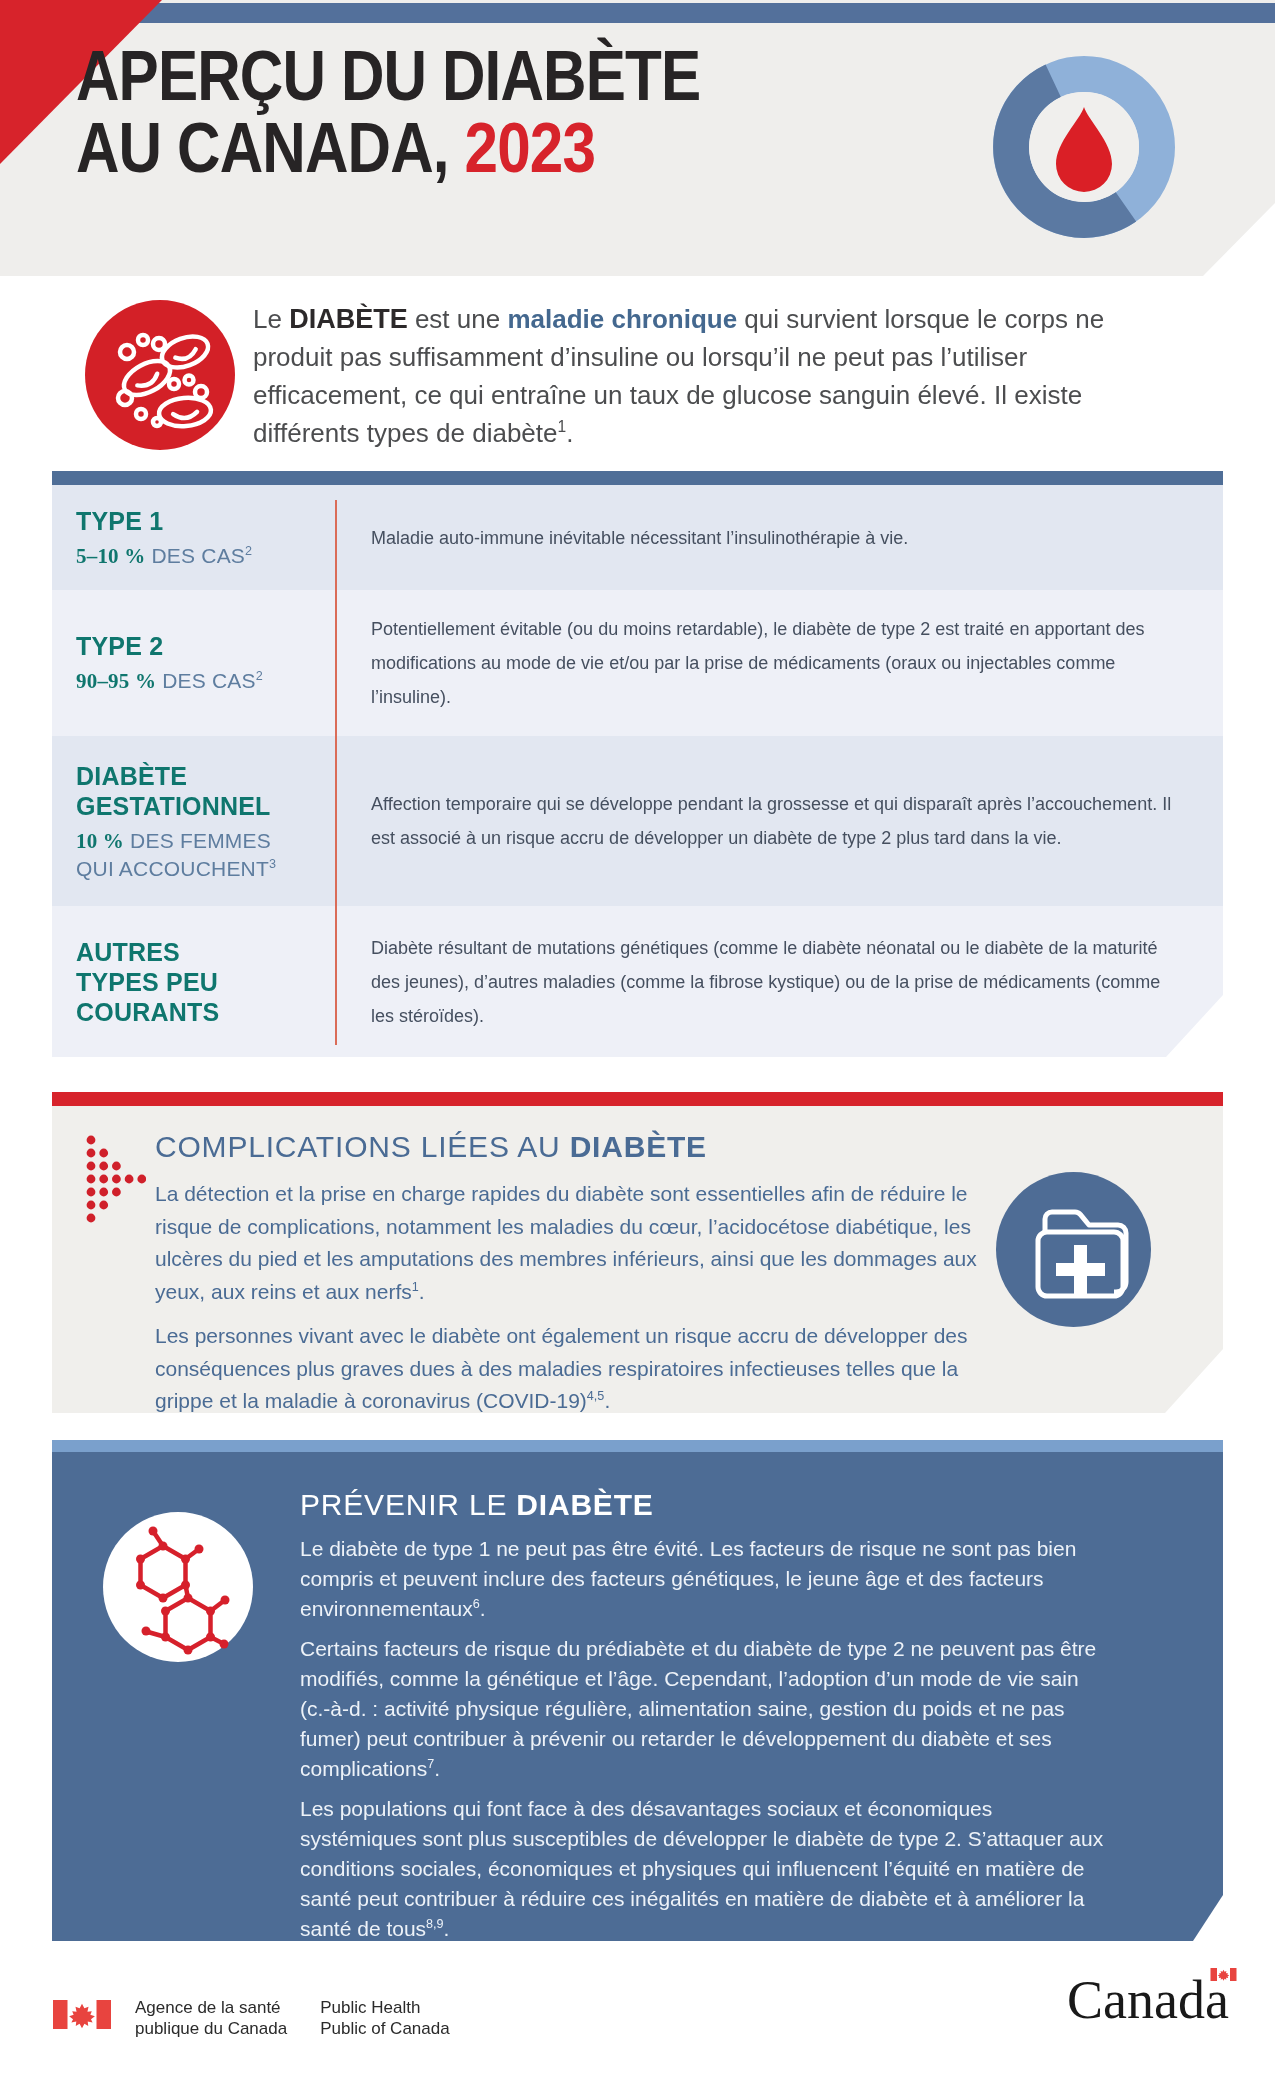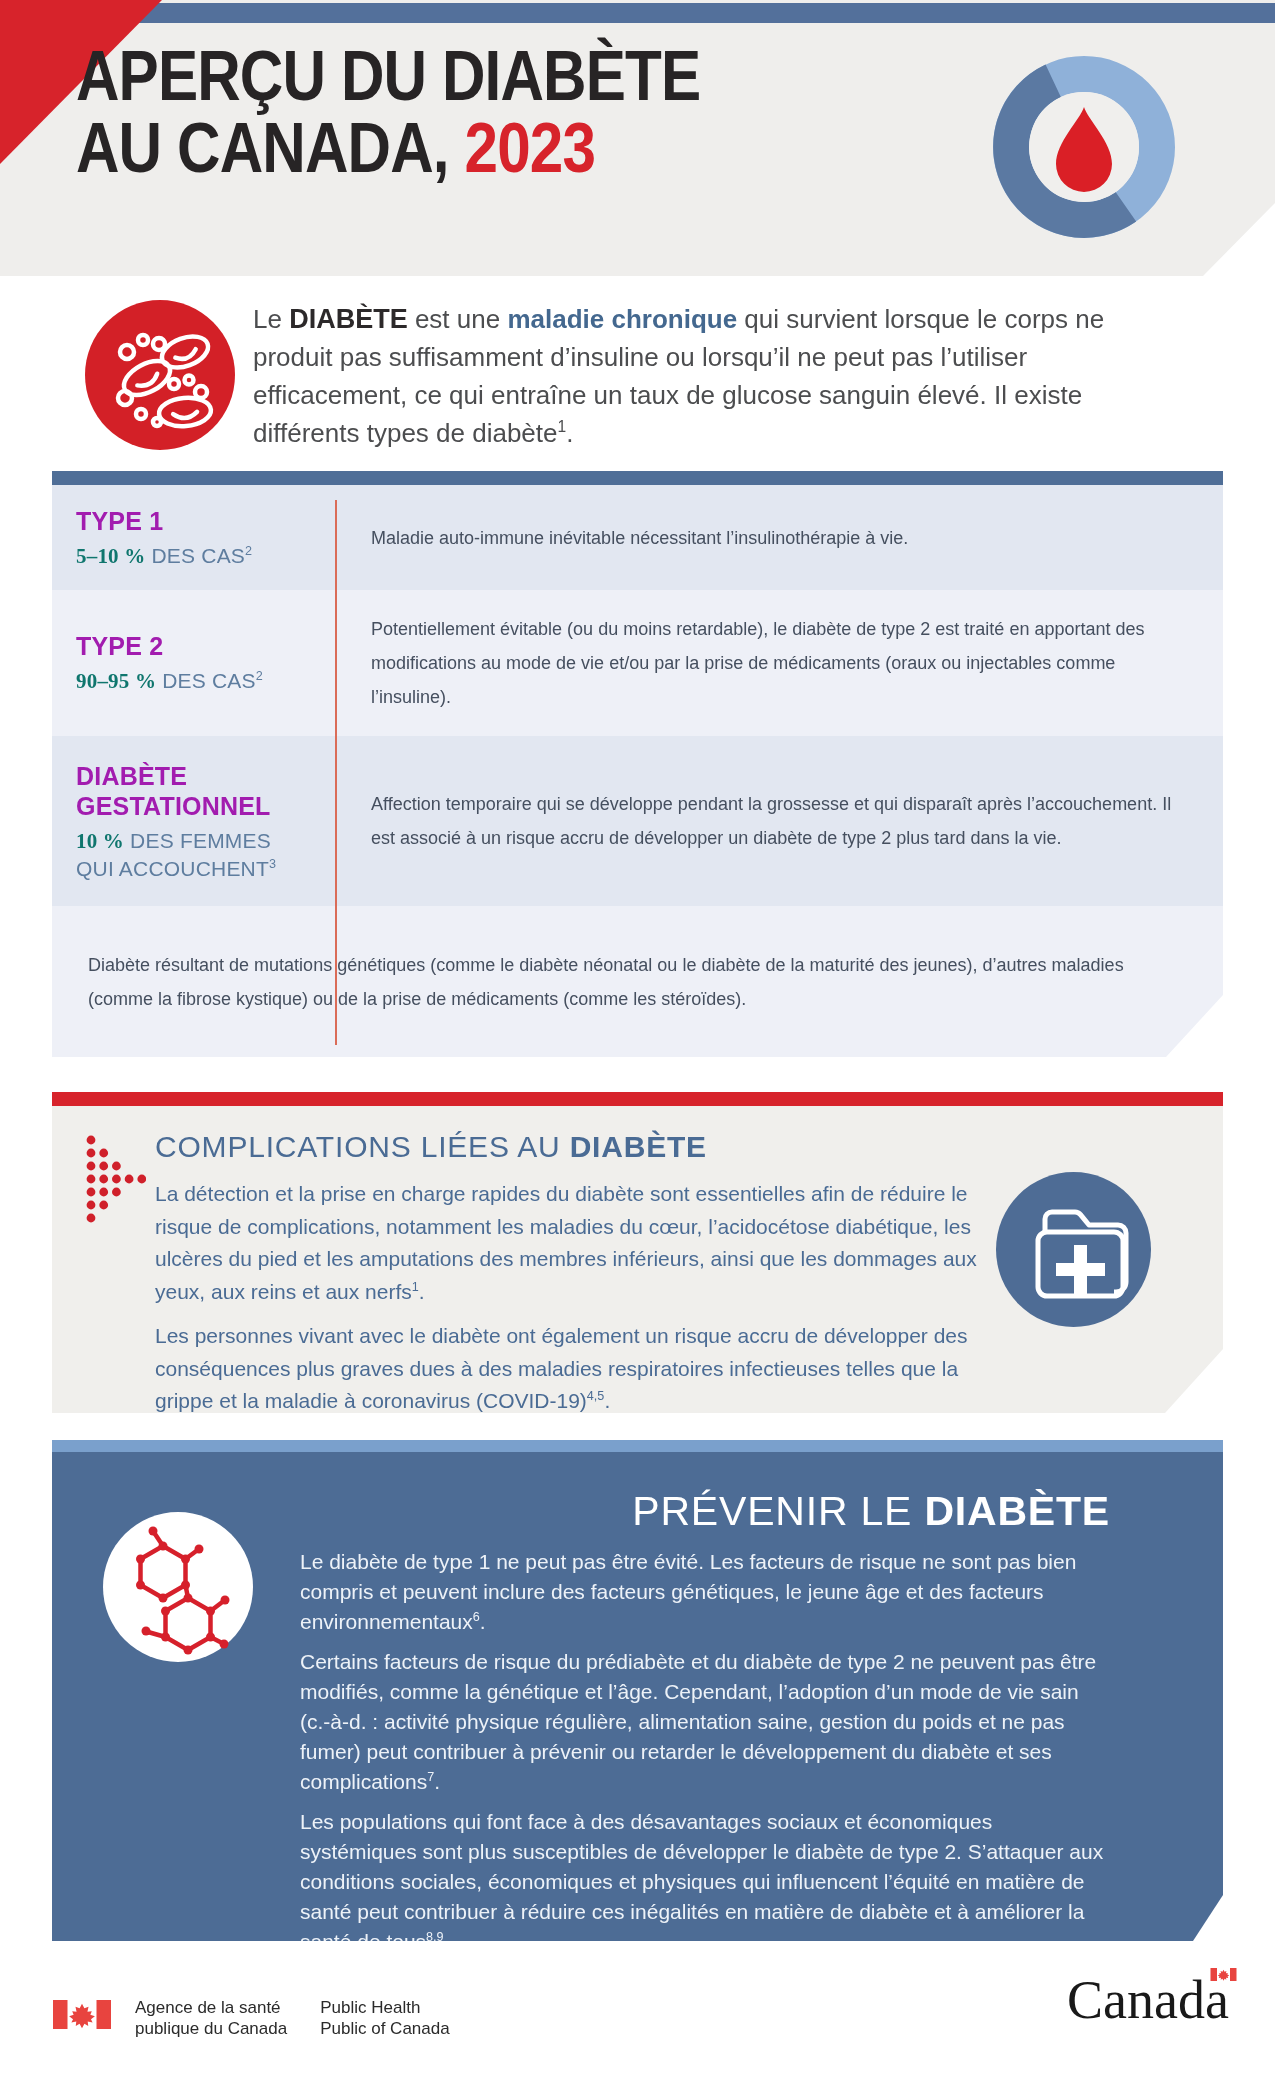--- a/index.html
+++ b/index.html
@@ -34,21 +34,21 @@
   .trow{display:flex;align-items:center;}
   .trow.dark{background:#e2e7f1;}
   .trow.light{background:#eef0f7;}
   .trow.r1{min-height:105px;}
   .trow.r2{min-height:146px;}
   .trow.r3{min-height:170px;}
   .trow.r4{min-height:151px;}
   .tleft{width:283px;padding-left:24px;box-sizing:border-box;flex-shrink:0;}
   .tright{flex:1;align-self:stretch;display:flex;align-items:center;
           padding:20px 42px 20px 36px;font-size:18px;line-height:34px;color:#454f5f;}
-  .ttitle{font-size:25px;font-weight:700;line-height:30px;color:#a21caf;letter-spacing:.2px;}
+  .ttitle{font-size:25px;font-weight:700;line-height:30px;color:#0f766e;letter-spacing:.2px;}
   .ttitle.narrow{max-width:170px;}
   .tstat{font-size:21px;line-height:27px;color:#5e7d9f;margin-top:6px;letter-spacing:.2px;max-width:235px;}
   .tstat b{color:#0f766e;font-family:Liberation Serif, serif;}
 
   
   .redbar{position:absolute;top:1092px;left:52px;width:1171px;height:14px;background:#d7232b;}
   .comp{position:absolute;top:1106px;left:52px;width:1171px;height:307px;background:#f0efec;
         box-sizing:border-box;padding:24px 0 8px;
         clip-path:polygon(0 0,100% 0,100% calc(100% - 64px),calc(100% - 58px) 100%,0 100%);}
   .comp-arrow{position:absolute;left:32px;top:26px;width:62px;height:96px;}
@@ -58,21 +58,21 @@
   .comp-body p{margin:0 0 12px;font-size:21px;line-height:32.5px;color:#4a6b94;}
   .comp-badge{position:absolute;left:944px;top:66px;width:155px;height:155px;}
 
   
   .prev{position:absolute;top:1440px;left:52px;width:1171px;}
   .prev-topbar{height:12px;background:#7aa0cc;}
   .prev-main{position:relative;background:#4d6c95;height:489px;box-sizing:border-box;padding:36px 0 0;
              clip-path:polygon(0 0,100% 0,100% calc(100% - 46px),calc(100% - 30px) 100%,0 100%);}
   .prev-badge{position:absolute;left:51px;top:60px;width:150px;height:150px;}
   .prev-body{margin-left:248px;width:810px;}
-  .prev-h{font-size:41px;letter-spacing:.8px;color:#ffffff;margin:0 0 12px;font-weight:400;text-align:right;}
+  .prev-h{font-size:30px;letter-spacing:.8px;color:#ffffff;margin:0 0 12px;font-weight:400;}
   .prev-h b{font-weight:700;}
   .prev-body p{margin:0 0 10px;font-size:21px;line-height:30px;color:#edf2f8;}
 
   
   .footer{position:absolute;top:1941px;left:0;width:1275px;height:159px;background:#ffffff;}
   .fip{position:absolute;left:53px;top:56px;display:flex;align-items:flex-start;}
   .fip-flag{width:58px;height:29px;margin-top:3px;}
   .fip-col{margin-left:24px;font-size:17px;line-height:21px;color:#2b2b2b;}
   .fip-col.en{margin-left:33px;}
   .wordmark{position:absolute;right:46px;top:32px;font-family:"Liberation Serif", serif;
@@ -157,20 +157,23 @@
       <div class="tleft">
         <div class="ttitle">DIABÈTE GESTATIONNEL</div>
         <div class="tstat"><b>10 %</b><span> DES FEMMES QUI ACCOUCHENT</span><sup>3</sup></div>
       </div>
       <div class="tright">
         <div>Affection temporaire qui se développe pendant la grossesse et qui disparaît après l’accouchement. Il est associé à un risque accru de développer un diabète de type 2 plus tard dans la vie.</div>
       </div>
     </div>
 
     <div class="trow light r4">
+      <div class="tleft">
+        <div class="ttitle narrow">AUTRES TYPES PEU COURANTS</div>
+      </div>
       <div class="tright">
         <div>Diabète résultant de mutations génétiques (comme le diabète néonatal ou le diabète de la maturité des jeunes), d’autres maladies (comme la fibrose kystique) ou de la prise de médicaments (comme les stéroïdes).</div>
       </div>
     </div>
 
     <div class="vline"></div>
   </div>
 
   <div class="redbar"></div>
   <div class="comp">

